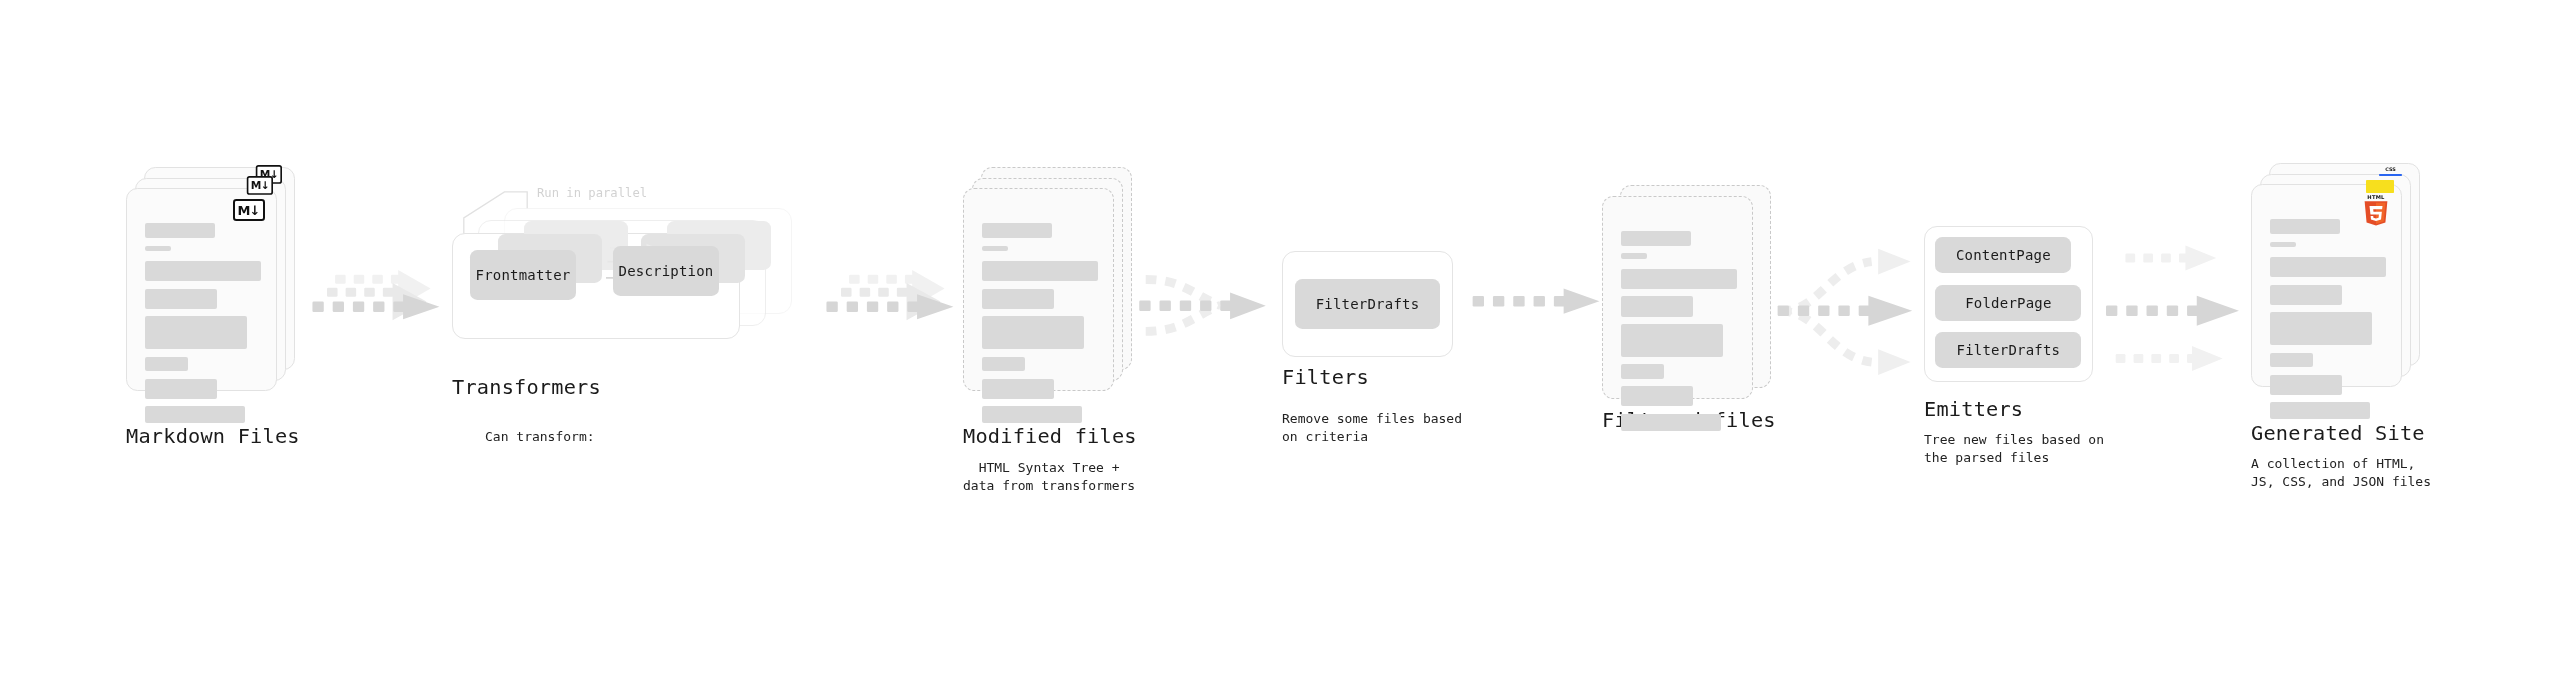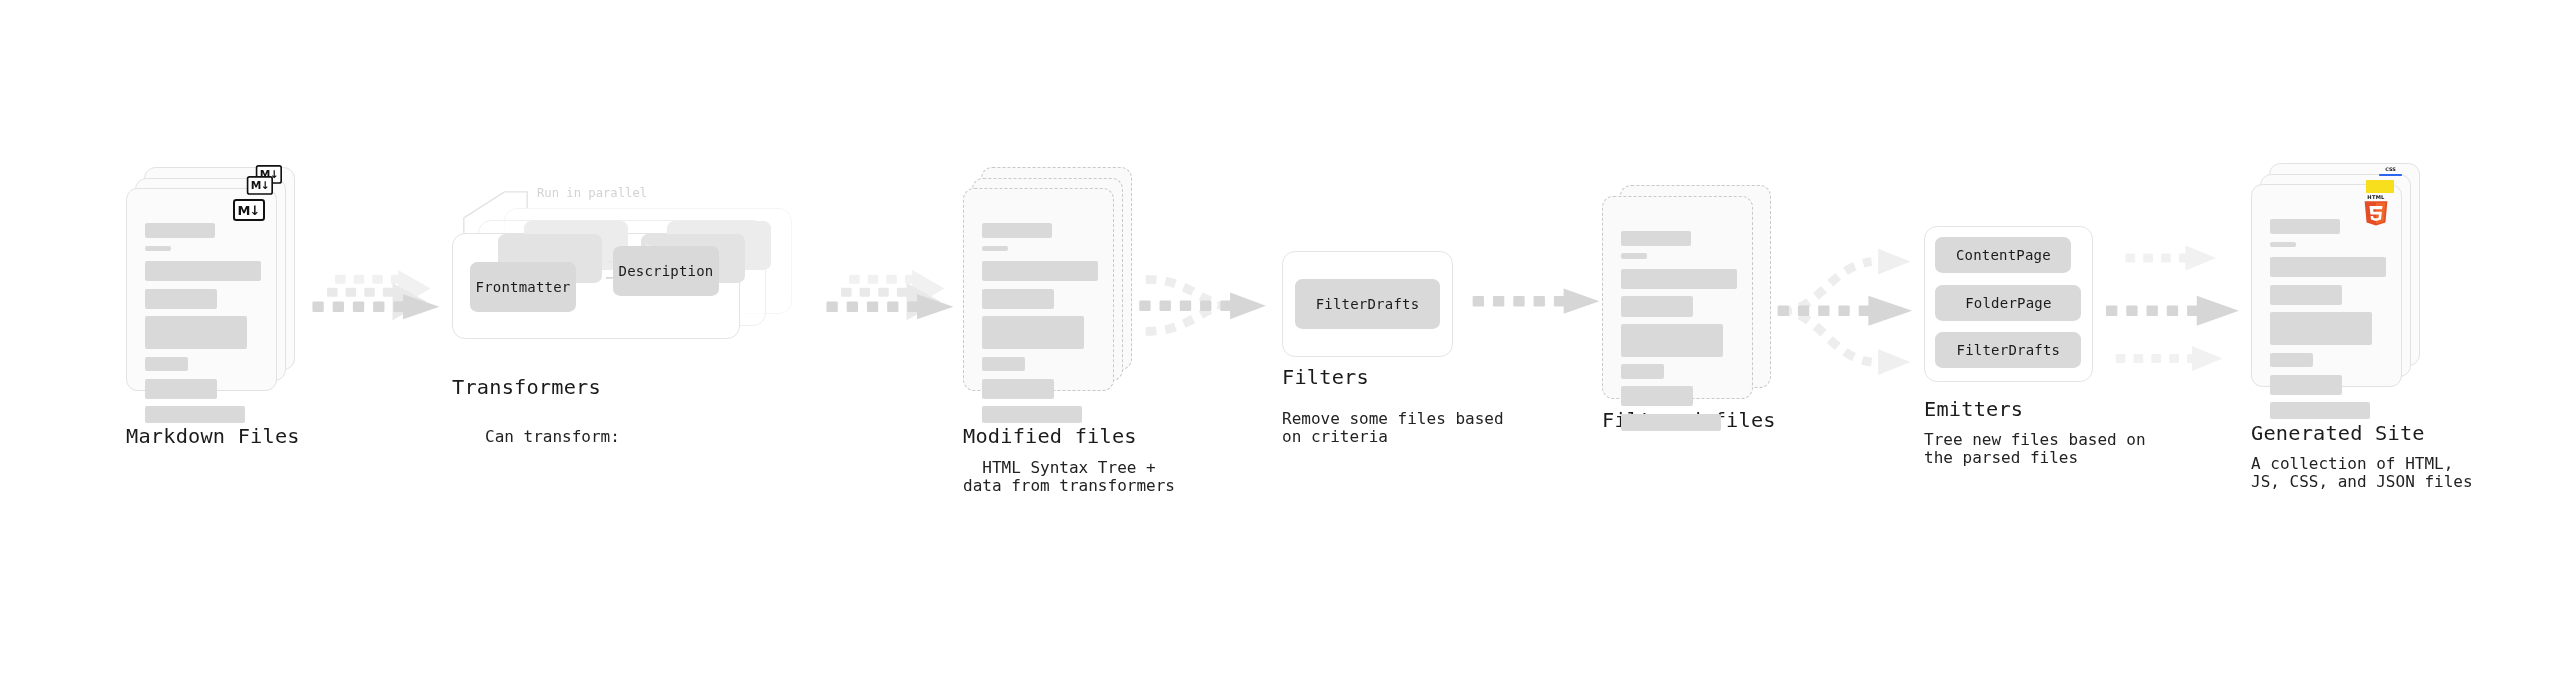--- a/index.html
+++ b/index.html
@@ -117,21 +117,21 @@
   
   .stage-title {
     position: absolute;
     font-size: 20.3px;
     letter-spacing: 0.2px;
     color: #1b1b1b;
     white-space: nowrap;
   }
   .stage-desc {
     position: absolute;
-    font-size: 16px;
+    font-size: 13px;
     line-height: 18px;
     color: #222;
     white-space: pre-line;
   }
   .stage-desc .bullets { margin: 0; padding: 0; list-style: none; }
   .stage-desc .bullets li { white-space: nowrap; padding-left: 11.4px; position: relative; }
   .stage-desc .bullets li::before {
     content: "\2022";
     position: absolute;
     left: 1.6px;
@@ -224,21 +224,21 @@
       <g stroke="#e6e6e6" stroke-width="2.2" fill="none">
         <path d="M2,25 L49,25"></path>
           <polygon points="47,20 59,25 47,30" fill="#e6e6e6" stroke="none"></polygon>
       </g>
       <g stroke="#d7d7d7" stroke-width="2.2" fill="none">
         <path d="M0,45 L47,45"></path>
           <polygon points="45,40 57,45 45,50" fill="#d7d7d7" stroke="none"></polygon>
       </g>
     </svg>
 
-    <div class="chip" style="left:18px;  top:70px; width:106px; height:50px;">
+    <div class="chip" style="left:18px;  top:58px; width:106px; height:50px;">
       <span>Frontmatter</span>
     </div>
     <div class="chip" style="left:161px; top:54px; width:106px; height:50px;">
       <span>Description</span>
     </div>
   </div>
 
   <div class="stage-title" style="left:452px; top:375px;">Transformers</div>
   <div class="stage-desc" style="left:452px; top:410px;margin-left:33px;">
     <div>Can transform:</div>

